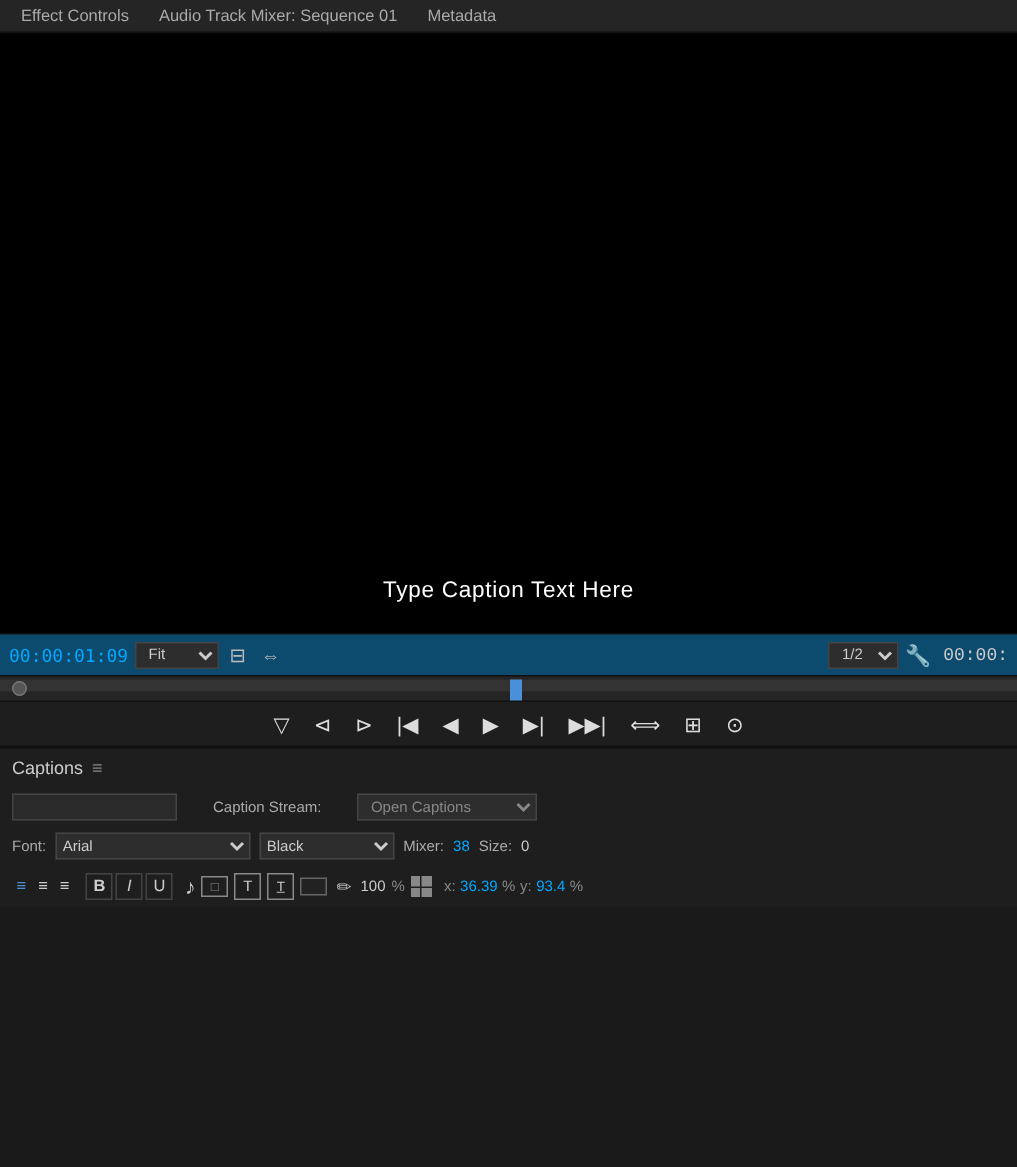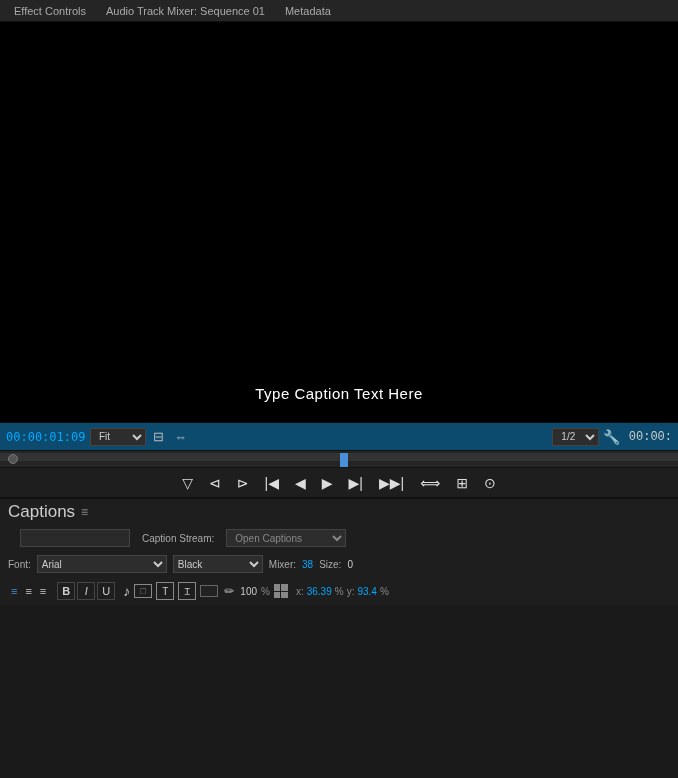--- a/index.html
+++ b/index.html
@@ -169,32 +169,32 @@
     }
     .captions-header {
       display: flex;
       align-items: center;
       padding: 4px 8px;
       gap: 6px;
       height: 26px;
     }
     .captions-title {
       color: #ccc;
-      font-size: 17px;
+      font-size: 12px;
     }
     .menu-dots {
       color: #888;
       font-size: 12px;
       cursor: pointer;
     }
     .captions-search-row {
       display: flex;
       align-items: center;
-      padding: 3px 20px;
-      gap: 12px;
+      padding: 3px 8px;
+      gap: 24px;
       height: 26px;
     }
     .search-input {
       background: #2a2a2a;
       border: 1px solid #444;
       color: #ccc;
       height: 18px;
       width: 110px;
       font-size: 10px;
       padding: 0 4px 0 16px;

